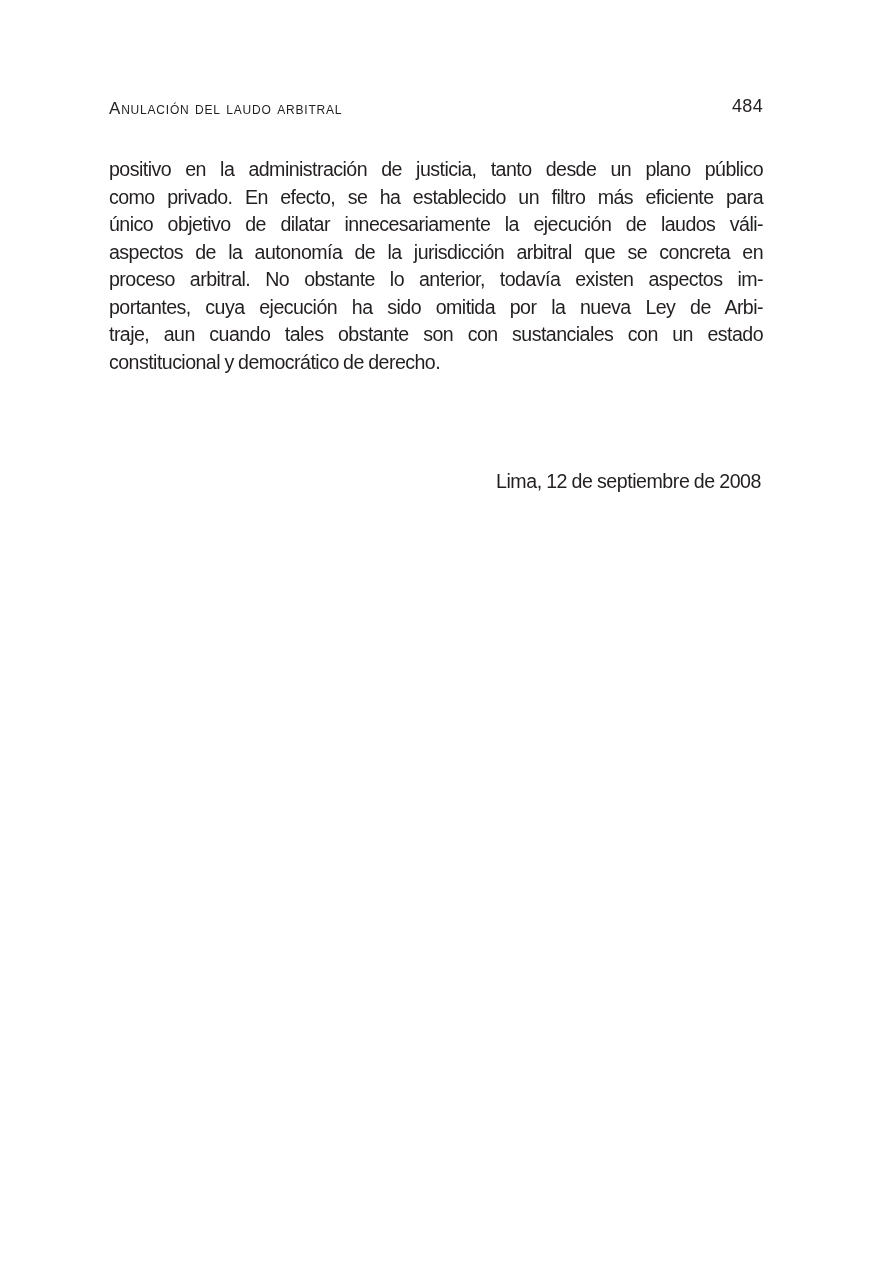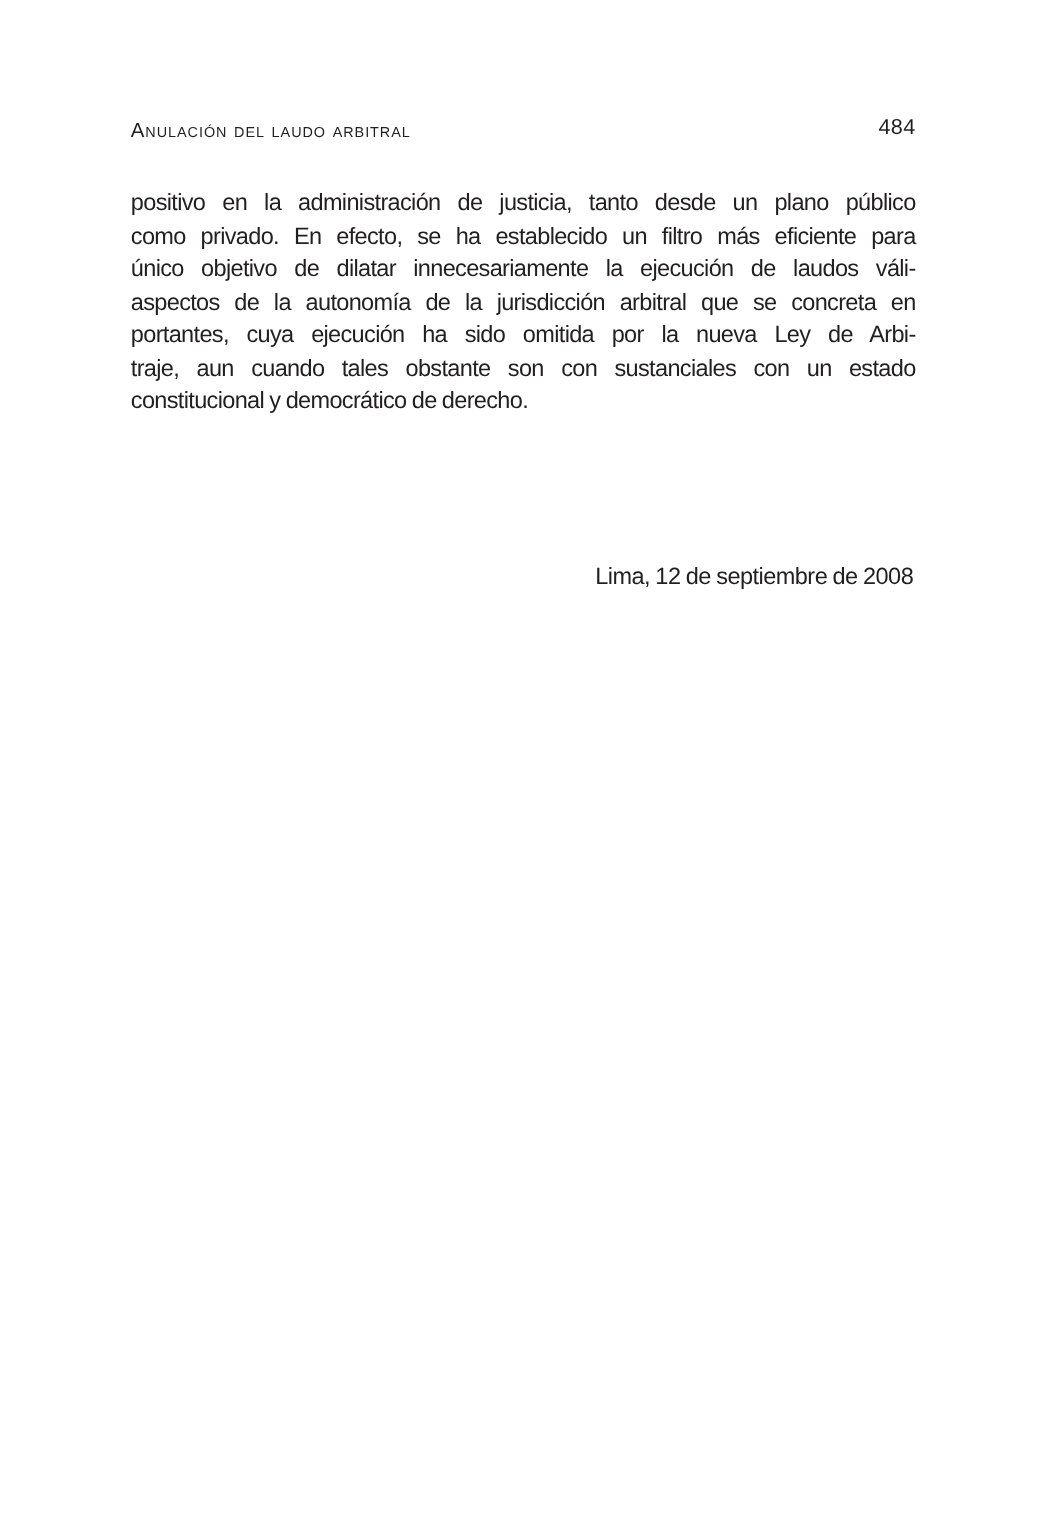--- a/index.html
+++ b/index.html
@@ -75,18 +75,19 @@
 <div class="running-head">
   <span class="running-title">Anulación del laudo arbitral</span>
   <span class="page-number">484</span>
 </div>
 
 <div class="body-text">
   <span class="line">positivo en la administración de justicia, tanto desde un plano público</span>
   <span class="line">como privado. En efecto, se ha establecido un filtro más eficiente para</span>
   <span class="line">único objetivo de dilatar innecesariamente la ejecución de laudos váli-</span>
   <span class="line">aspectos de la autonomía de la jurisdicción arbitral que se concreta en</span>
+  <span class="line">proceso arbitral. No obstante lo anterior, todavía existen aspectos im-</span>
   <span class="line">portantes, cuya ejecución ha sido omitida por la nueva Ley de Arbi-</span>
   <span class="line">traje, aun cuando tales obstante son con sustanciales con un estado</span>
   <span class="line last">constitucional y democrático de derecho.</span>
 </div>
 
 <div class="signature">Lima, 12 de septiembre de 2008</div>
 
 </body></html>

